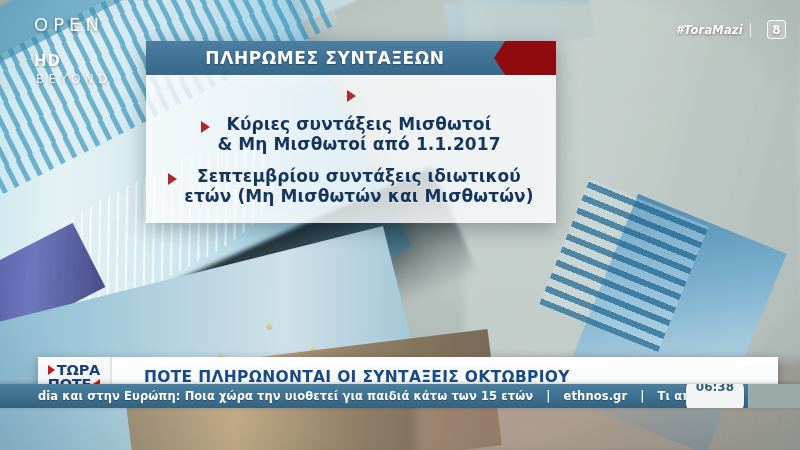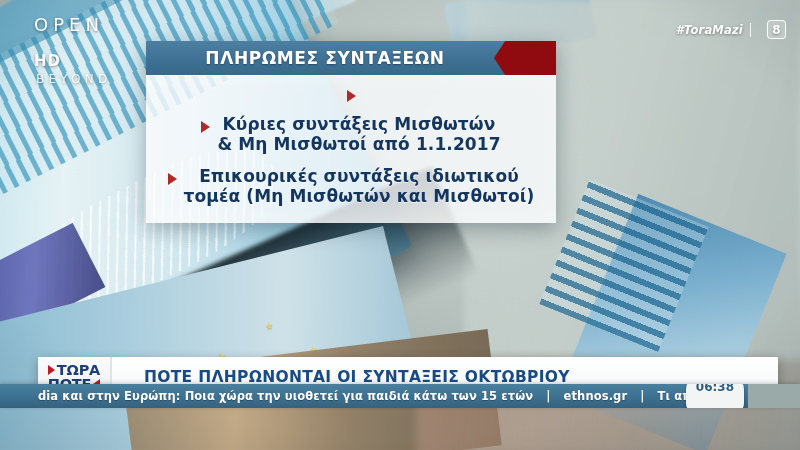--- a/index.html
+++ b/index.html
@@ -324,30 +324,30 @@
     </div>
     <div class="panel-body">
 
       <div class="bullet-row">
         <span class="bullet-tri"></span>
       </div>
 
       <div class="bullet-row">
         <span class="bullet-tri"></span>
         <span class="bullet-text">
-          <span class="ln">Κύριες συντάξεις Μισθωτών</span>
+          <span class="ln">Κύριες συντάξεις Μισθωτοί</span>
           <span class="ln">&amp; Μη Μισθωτοί από 1.1.2017</span>
         </span>
       </div>
 
       <div class="bullet-row">
         <span class="bullet-tri"></span>
         <span class="bullet-text">
-          <span class="ln">Επικουρικές συντάξεις ιδιωτικού</span>
-          <span class="ln">τομέα (Μη Μισθωτών και Μισθωτοί)</span>
+          <span class="ln">Σεπτεμβρίου συντάξεις ιδιωτικού</span>
+          <span class="ln">ετών (Μη Μισθωτών και Μισθωτών)</span>
         </span>
       </div>
     </div>
   </div>
 
   <div class="lower-third">
     <div class="lt-logo">
       <div class="lt-logo-line">
         <span class="tri-r"></span>
         <span class="lt-logo-text">ΤΩΡΑ</span>

